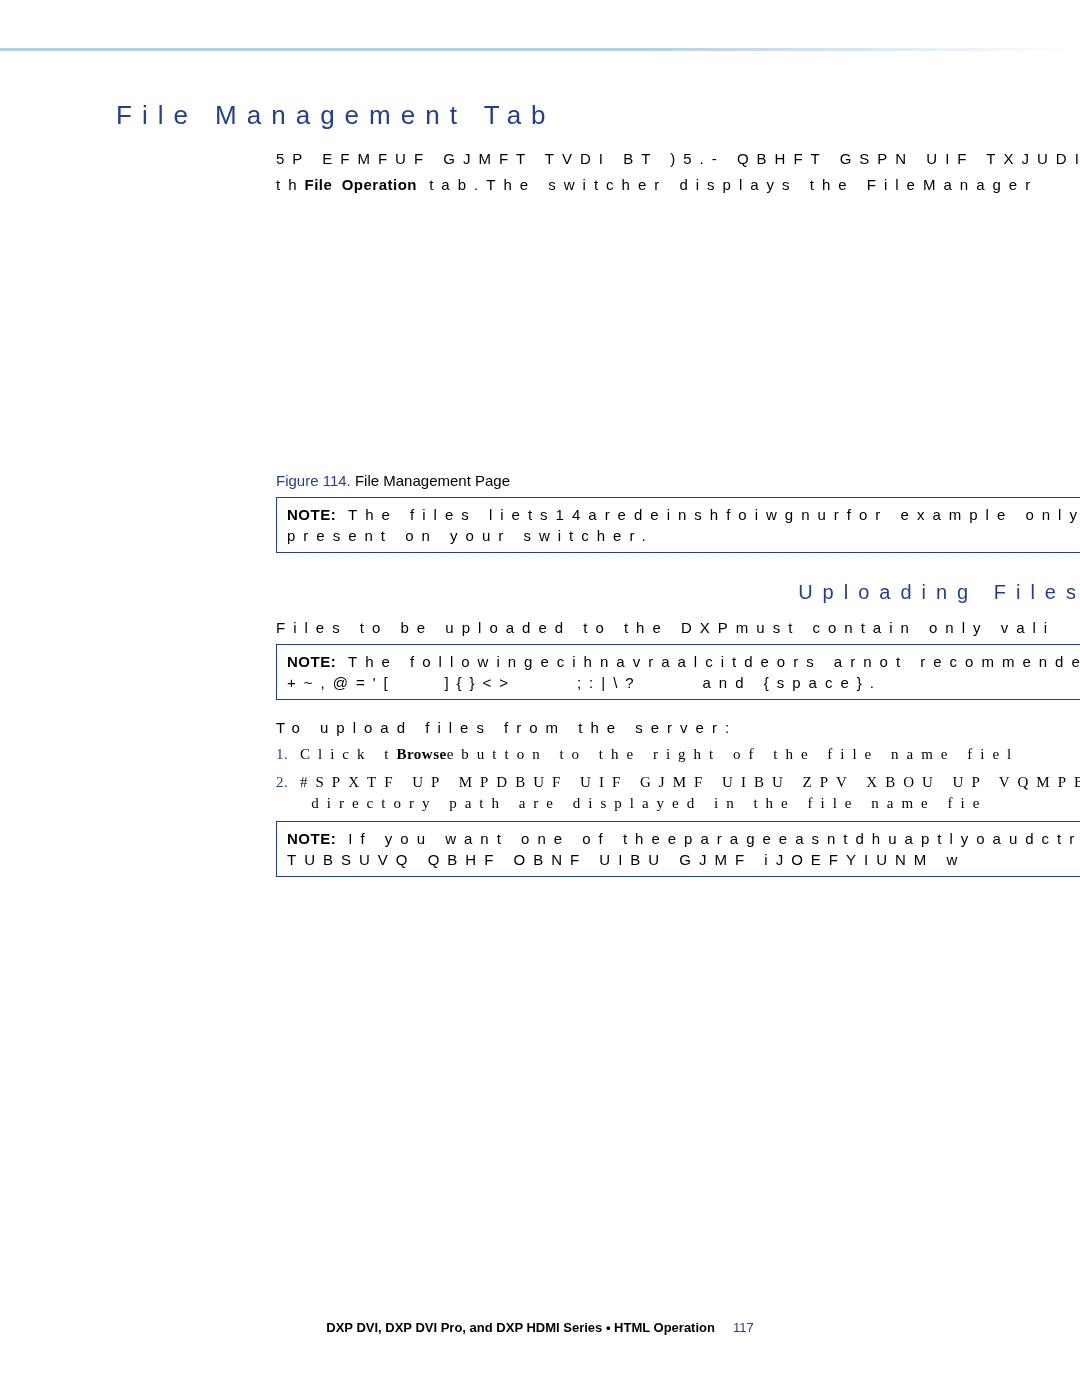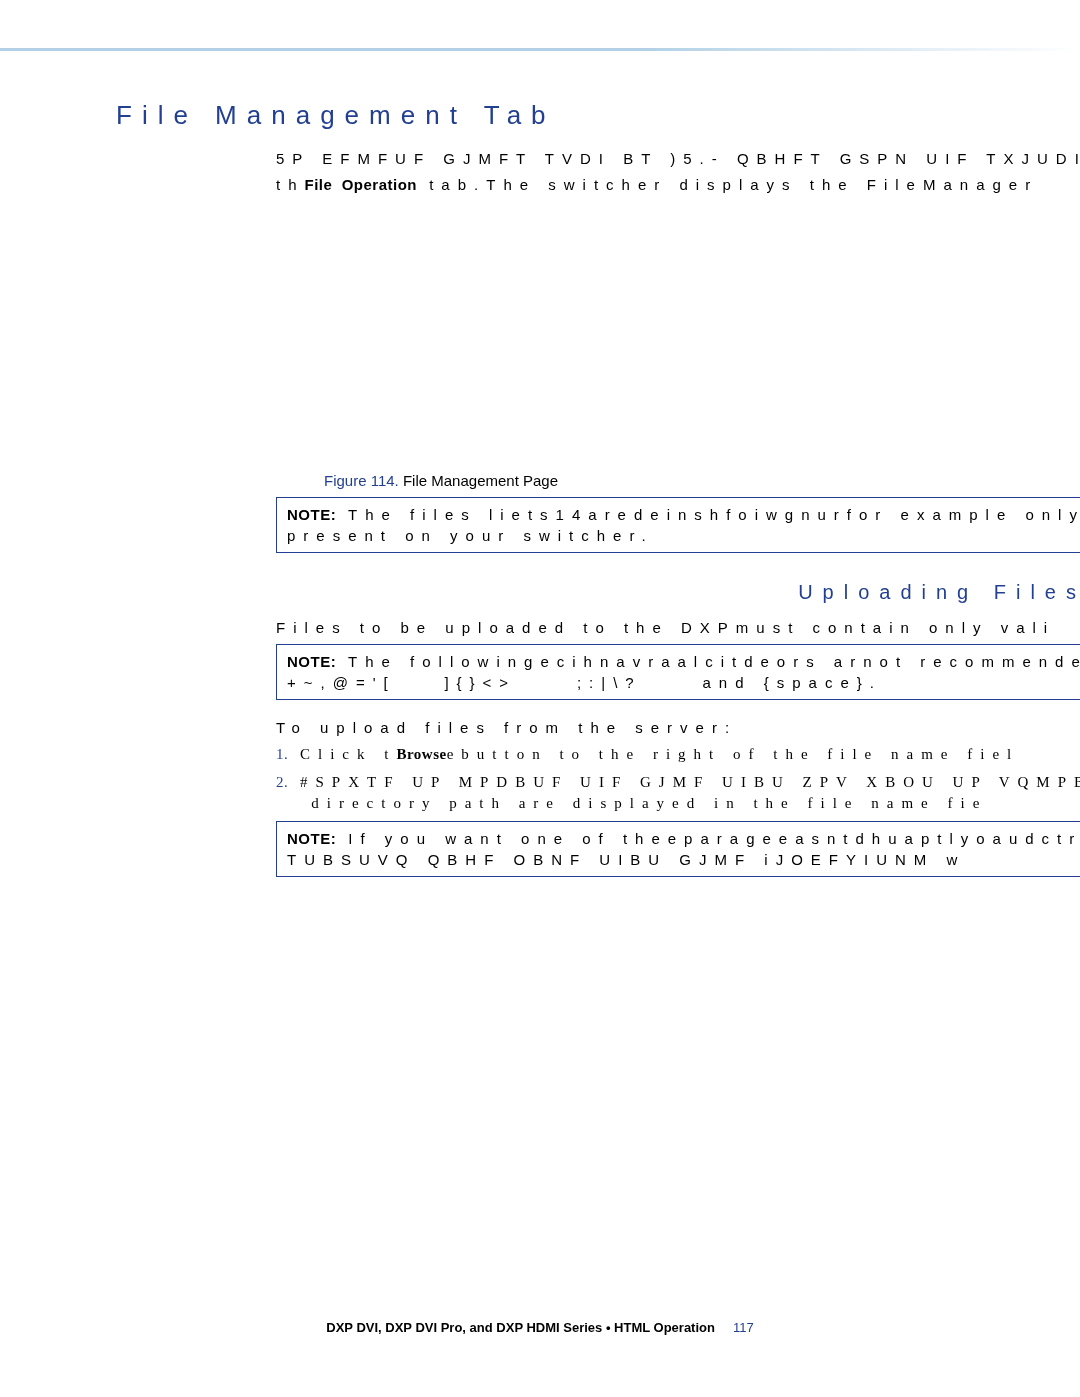--- a/index.html
+++ b/index.html
@@ -41,21 +41,21 @@
     margin-bottom: 6px;
     white-space: pre;
   }
   .bold { font-weight: 700; letter-spacing: 0.5px; }
   .figure-gap { height: 270px; }
   .fig-caption {
     margin-left: 160px;
     font-size: 15px;
     margin-bottom: 8px;
   }
-  .fig-label { color: #233f92; margin-left: 48px; }
+  .fig-label { color: #233f92; }
   .note-box {
     margin-left: 160px;
     border: 1.5px solid #233f92;
     padding: 6px 10px;
     font-size: 15px;
     letter-spacing: 8px;
     line-height: 1.4;
     margin-bottom: 18px;
     white-space: pre;
   }

